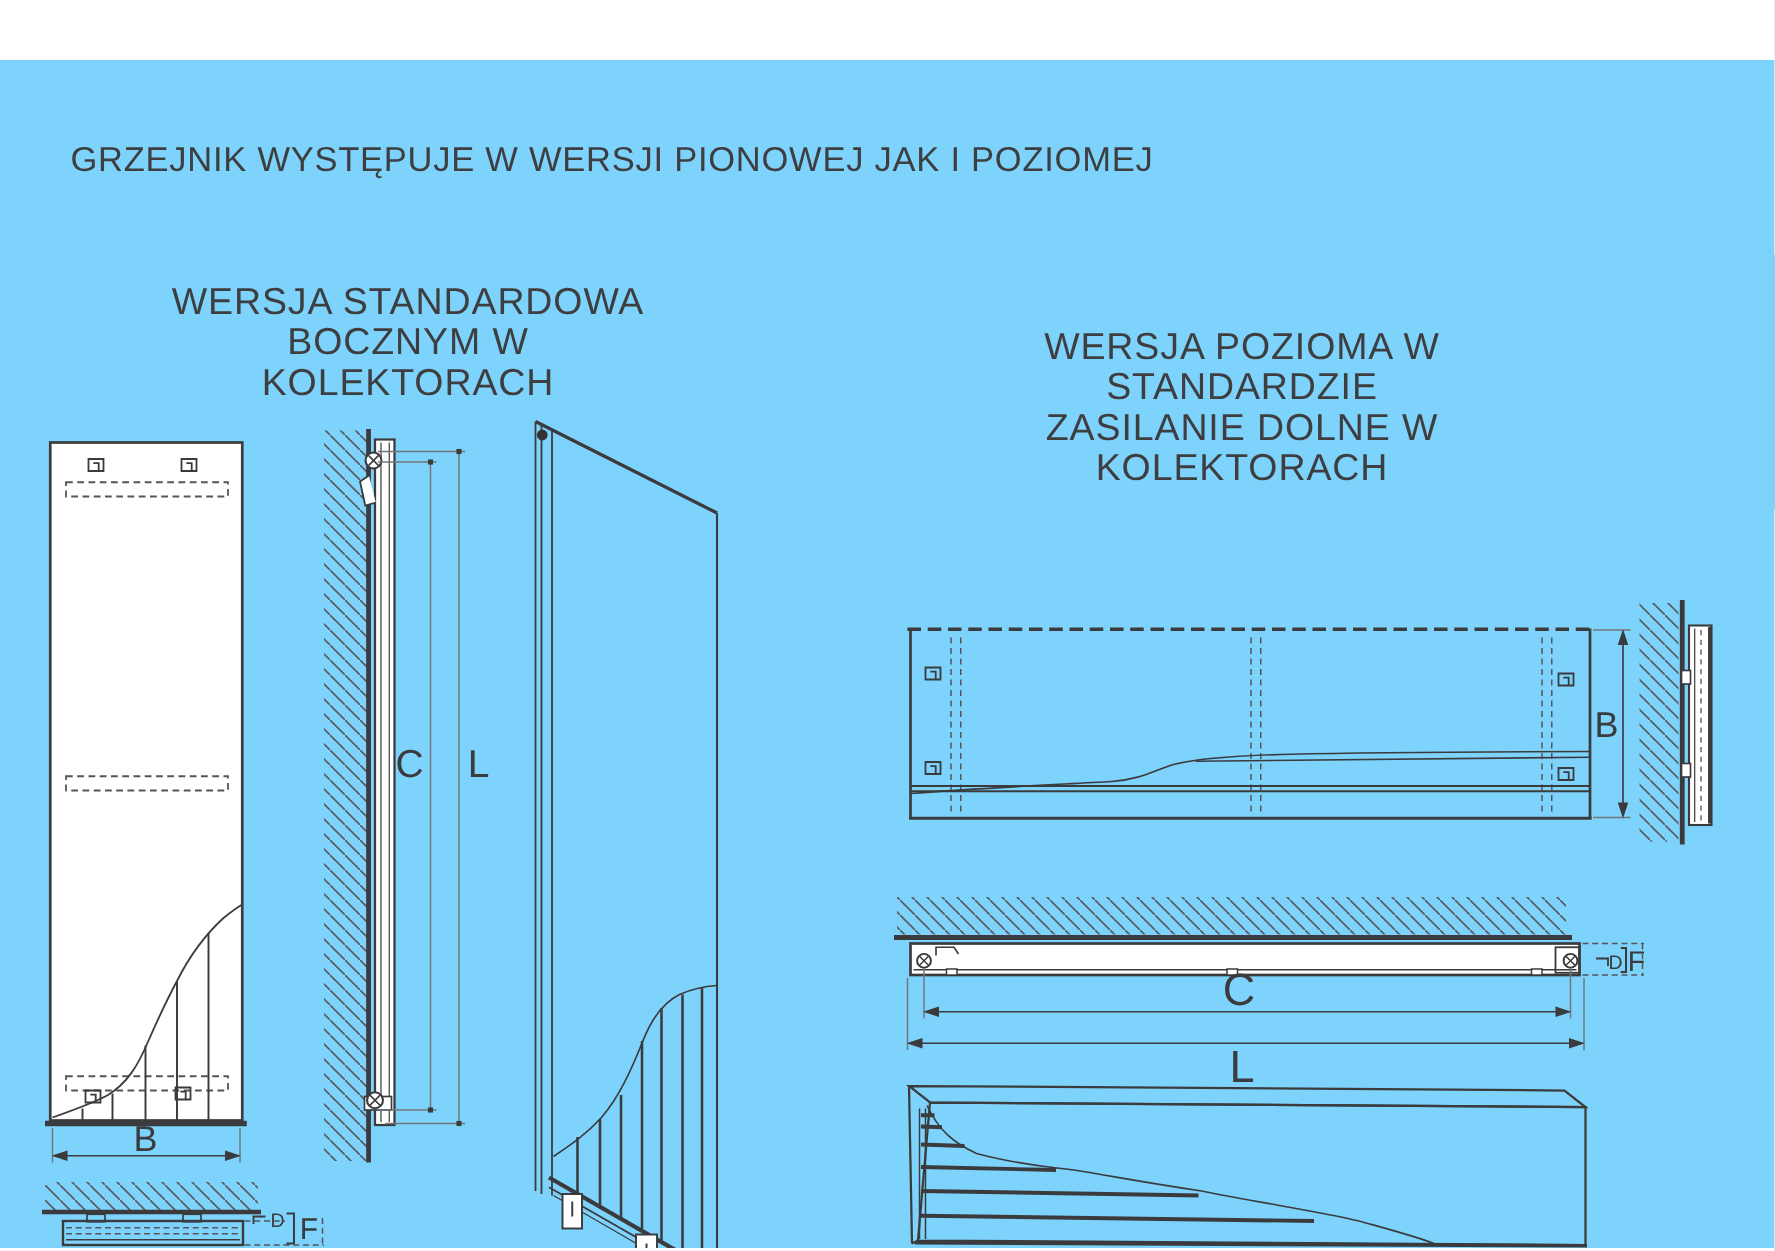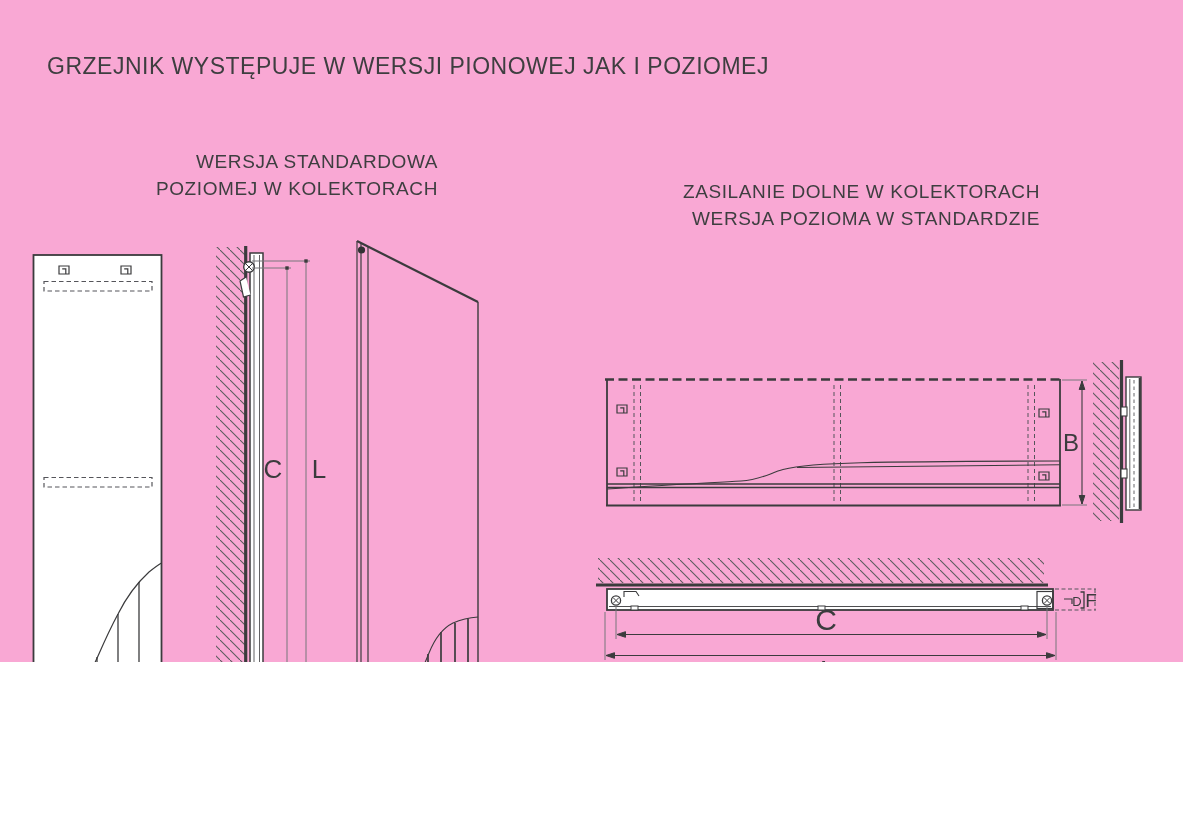--- a/index.html
+++ b/index.html
@@ -1,54 +1,54 @@
 <!DOCTYPE html>
 <html><head>
 <meta charset="utf-8">
 <style>
   * { margin:0; padding:0; box-sizing:border-box; }
   html,body { background:#ffffff; }
   .page {
-    position:relative; width:1183px; height:662px; background:#f9a8d4;
-    font-family:"Liberation Sans","DejaVu Sans",sans-serif; color:#3e3e40; overflow:hidden;
+    position:relative; width:1183px; height:792px; background:#7dd3fc;
+    font-family:"Liberation Sans","DejaVu Sans",sans-serif; color:#3e3e40; overflow:hidden;margin-top:40px;
   }
   .header {
     position:absolute; left:47px; top:52px;
     font-size:23px; letter-spacing:.5px; line-height:29.5px; white-space:nowrap;
     color:#3e3e40;
   }
   .section-label {
-    position:absolute; text-align:right;
-    font-size:19px; letter-spacing:.6px; line-height:27px; color:#3e3e40;
+    position:absolute; text-align:center;
+    font-size:25px; letter-spacing:.6px; line-height:27px; color:#3e3e40;
   }
   .ver-label { left:106px; top:148px; width:332px; }
   .hor-label { left:616px; top:178px; width:424px; }
   svg.art { position:absolute; left:0; top:0; }
   svg text {
     font-family:"Liberation Sans","DejaVu Sans",sans-serif;
     fill:#3b3b3d; stroke:none;
   }
 </style>
 </head>
 <body>
 
 <div class="page">
 
   <div class="header">
     <div>GRZEJNIK WYSTĘPUJE W WERSJI PIONOWEJ JAK I POZIOMEJ</div>
   </div>
 
   <div class="section-label ver-label">
     <div>WERSJA STANDARDOWA</div>
-    <div>POZIOMEJ W KOLEKTORACH</div>
+    <div>BOCZNYM W KOLEKTORACH</div>
   </div>
 
   <div class="section-label hor-label">
+    <div>WERSJA POZIOMA W STANDARDZIE</div>
     <div>ZASILANIE DOLNE W KOLEKTORACH</div>
-    <div>WERSJA POZIOMA W STANDARDZIE</div>
   </div>
 
   <svg class="art" width="1183" height="834" viewBox="0 0 1183 834">
     <defs>
       <pattern id="hatch" width="10" height="10" patternUnits="userSpaceOnUse">
         <line x1="-1" y1="-1" x2="11" y2="11" stroke="#5a5a5e" stroke-width="1.1"></line>
       </pattern>
       <g id="clip" fill="none" stroke="#3b3b3d" stroke-width="1.2">
         <path d="M0 0 H10 V8 H0 Z"></path>
         <path d="M3.2 2.8 H6.8 V8"></path>

